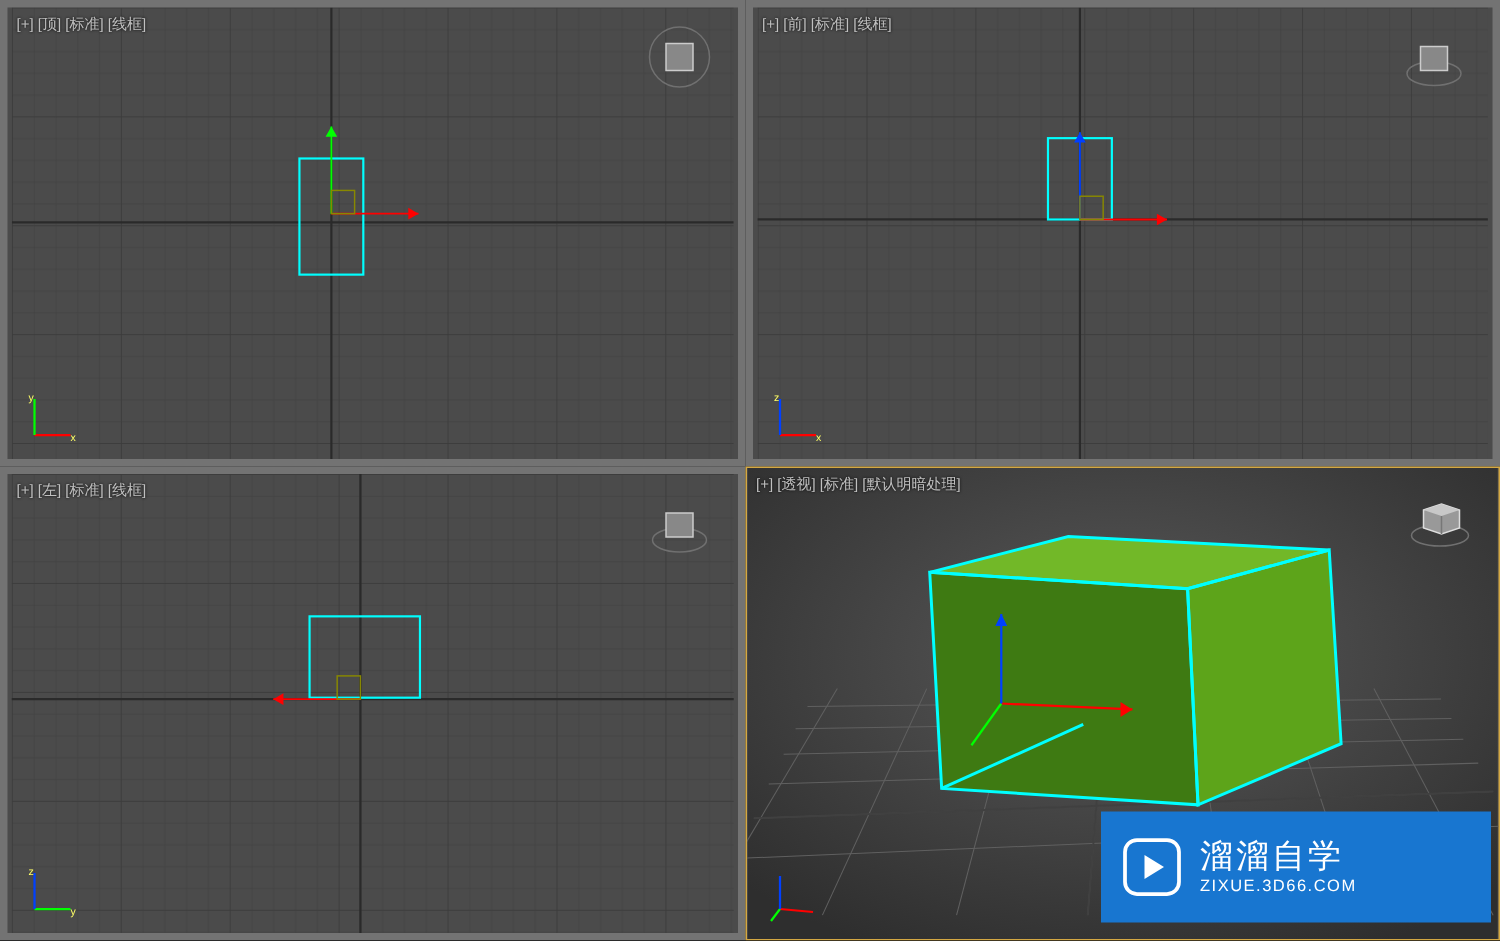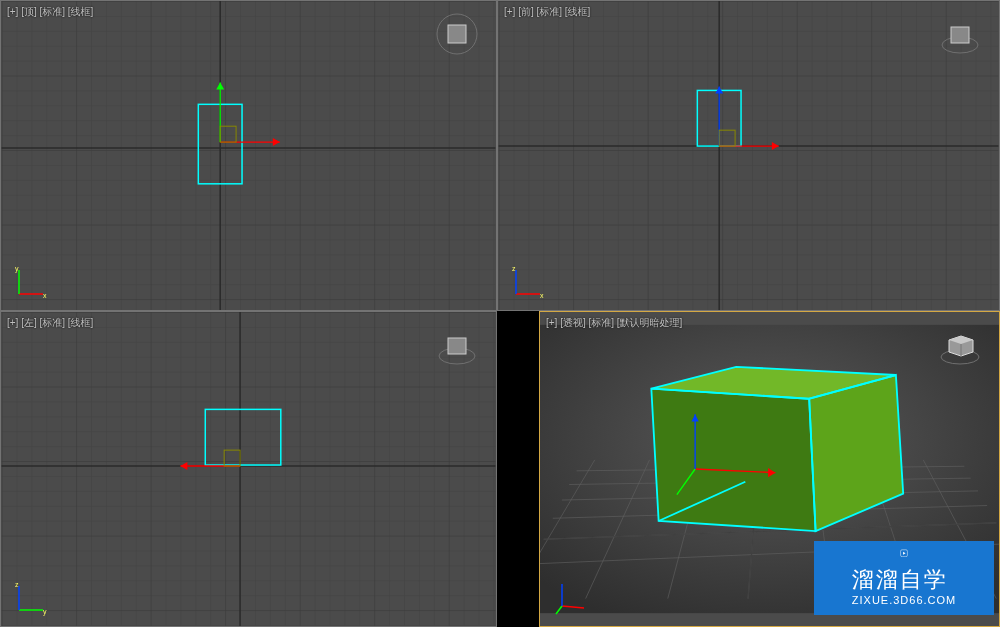--- a/index.html
+++ b/index.html
@@ -15,26 +15,25 @@
       display: grid;
       grid-template-columns: 497px 503px;
       grid-template-rows: 311px 316px;
       gap: 0;
       width: 1000px;
       height: 627px;
     }
     .viewport {
       position: relative;
       background: #4b4b4b;
-      border: 1px solid #737373;
+      border: 5px solid #737373;
       overflow: hidden;
     }
     .viewport.active {
       border: 1px solid #d4a843;
-      margin-left: 42px;
     }
     .viewport-label {
       position: absolute;
       top: 4px;
       left: 6px;
       color: #c0c0c0;
       font-size: 10px;
       z-index: 10;
       text-shadow: 0 0 2px #000;
     }
@@ -57,29 +56,28 @@
       bottom: 10px;
       left: 12px;
       width: 36px;
       height: 36px;
       z-index: 10;
     }
     .watermark {
       position: absolute;
       bottom: 12px;
       right: 6px;
-      width: 180px;
+      width: 260px;
       height: 74px;
       background: #1876d0;
       display: flex;
       align-items: center;
       padding: 8px 12px;
       gap: 10px;
       z-index: 20;
-      flex-direction: column;
     }
     .watermark-text {
       display: flex;
       flex-direction: column;
       color: #fff;
       line-height: 1.2;
     }
     .watermark-title { font-size: 22px; font-weight: 500; letter-spacing: 2px; }
     .watermark-url { font-size: 11px; letter-spacing: 1px; text-align: right; }
     .pill {

